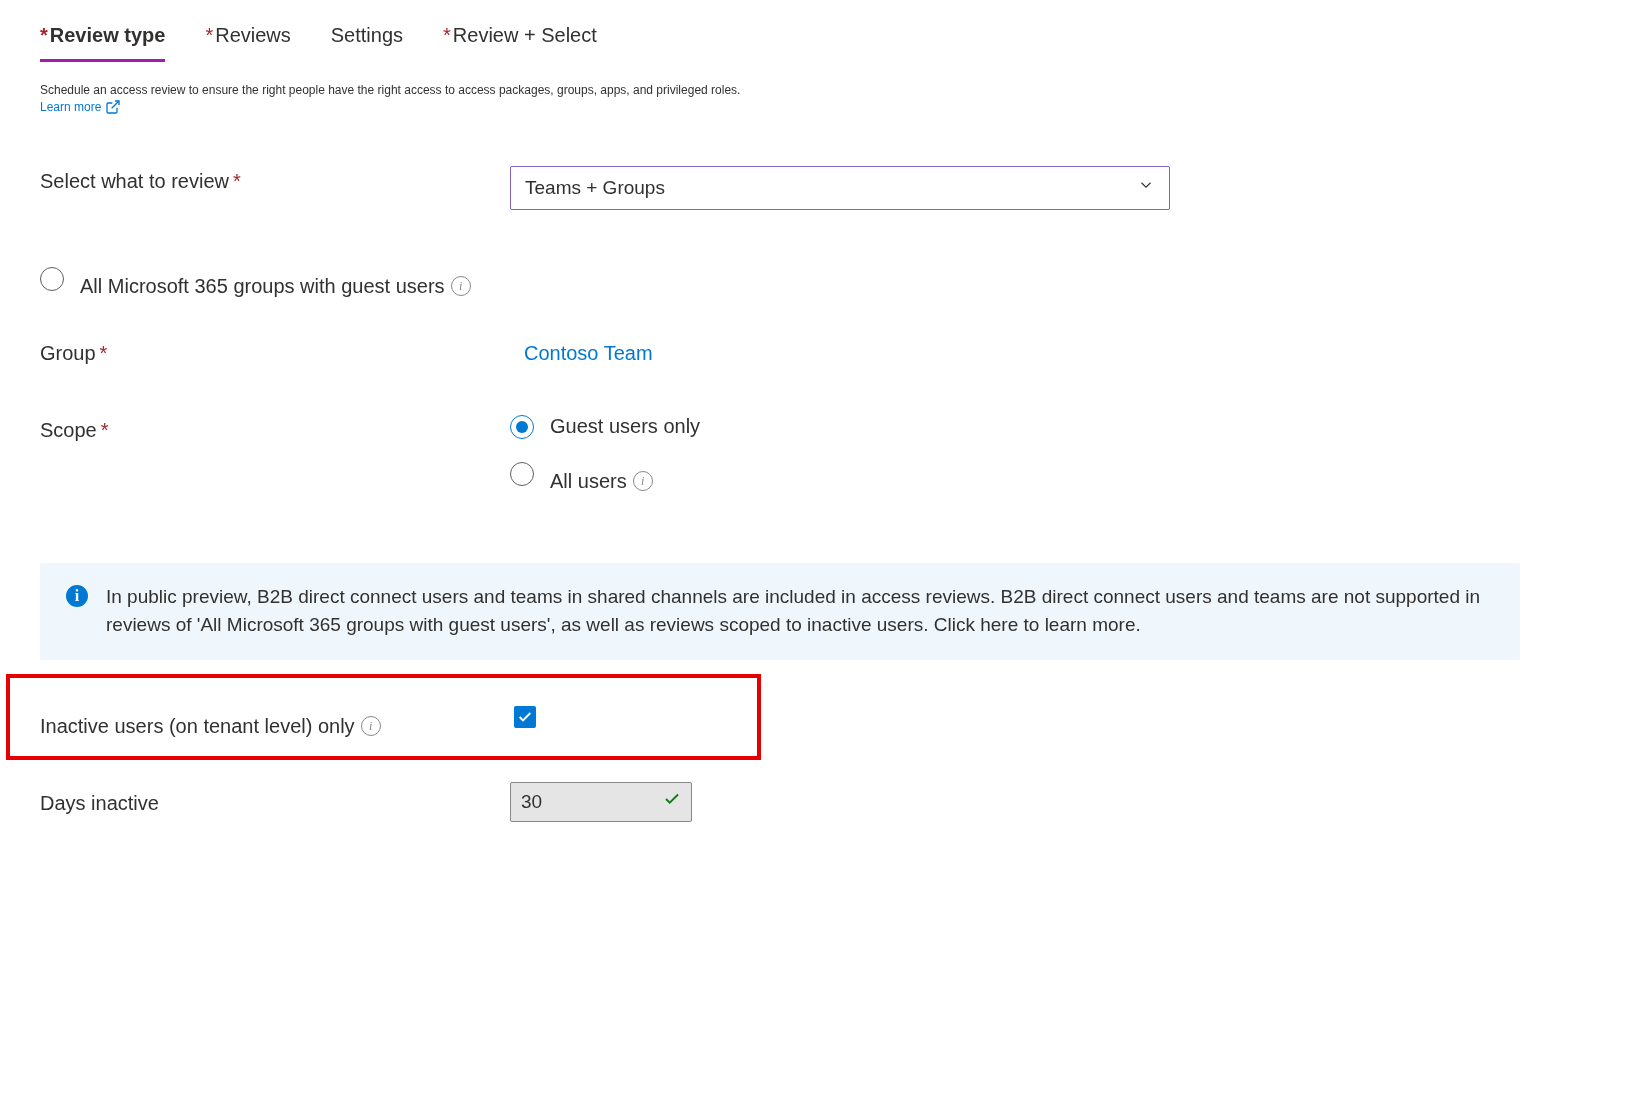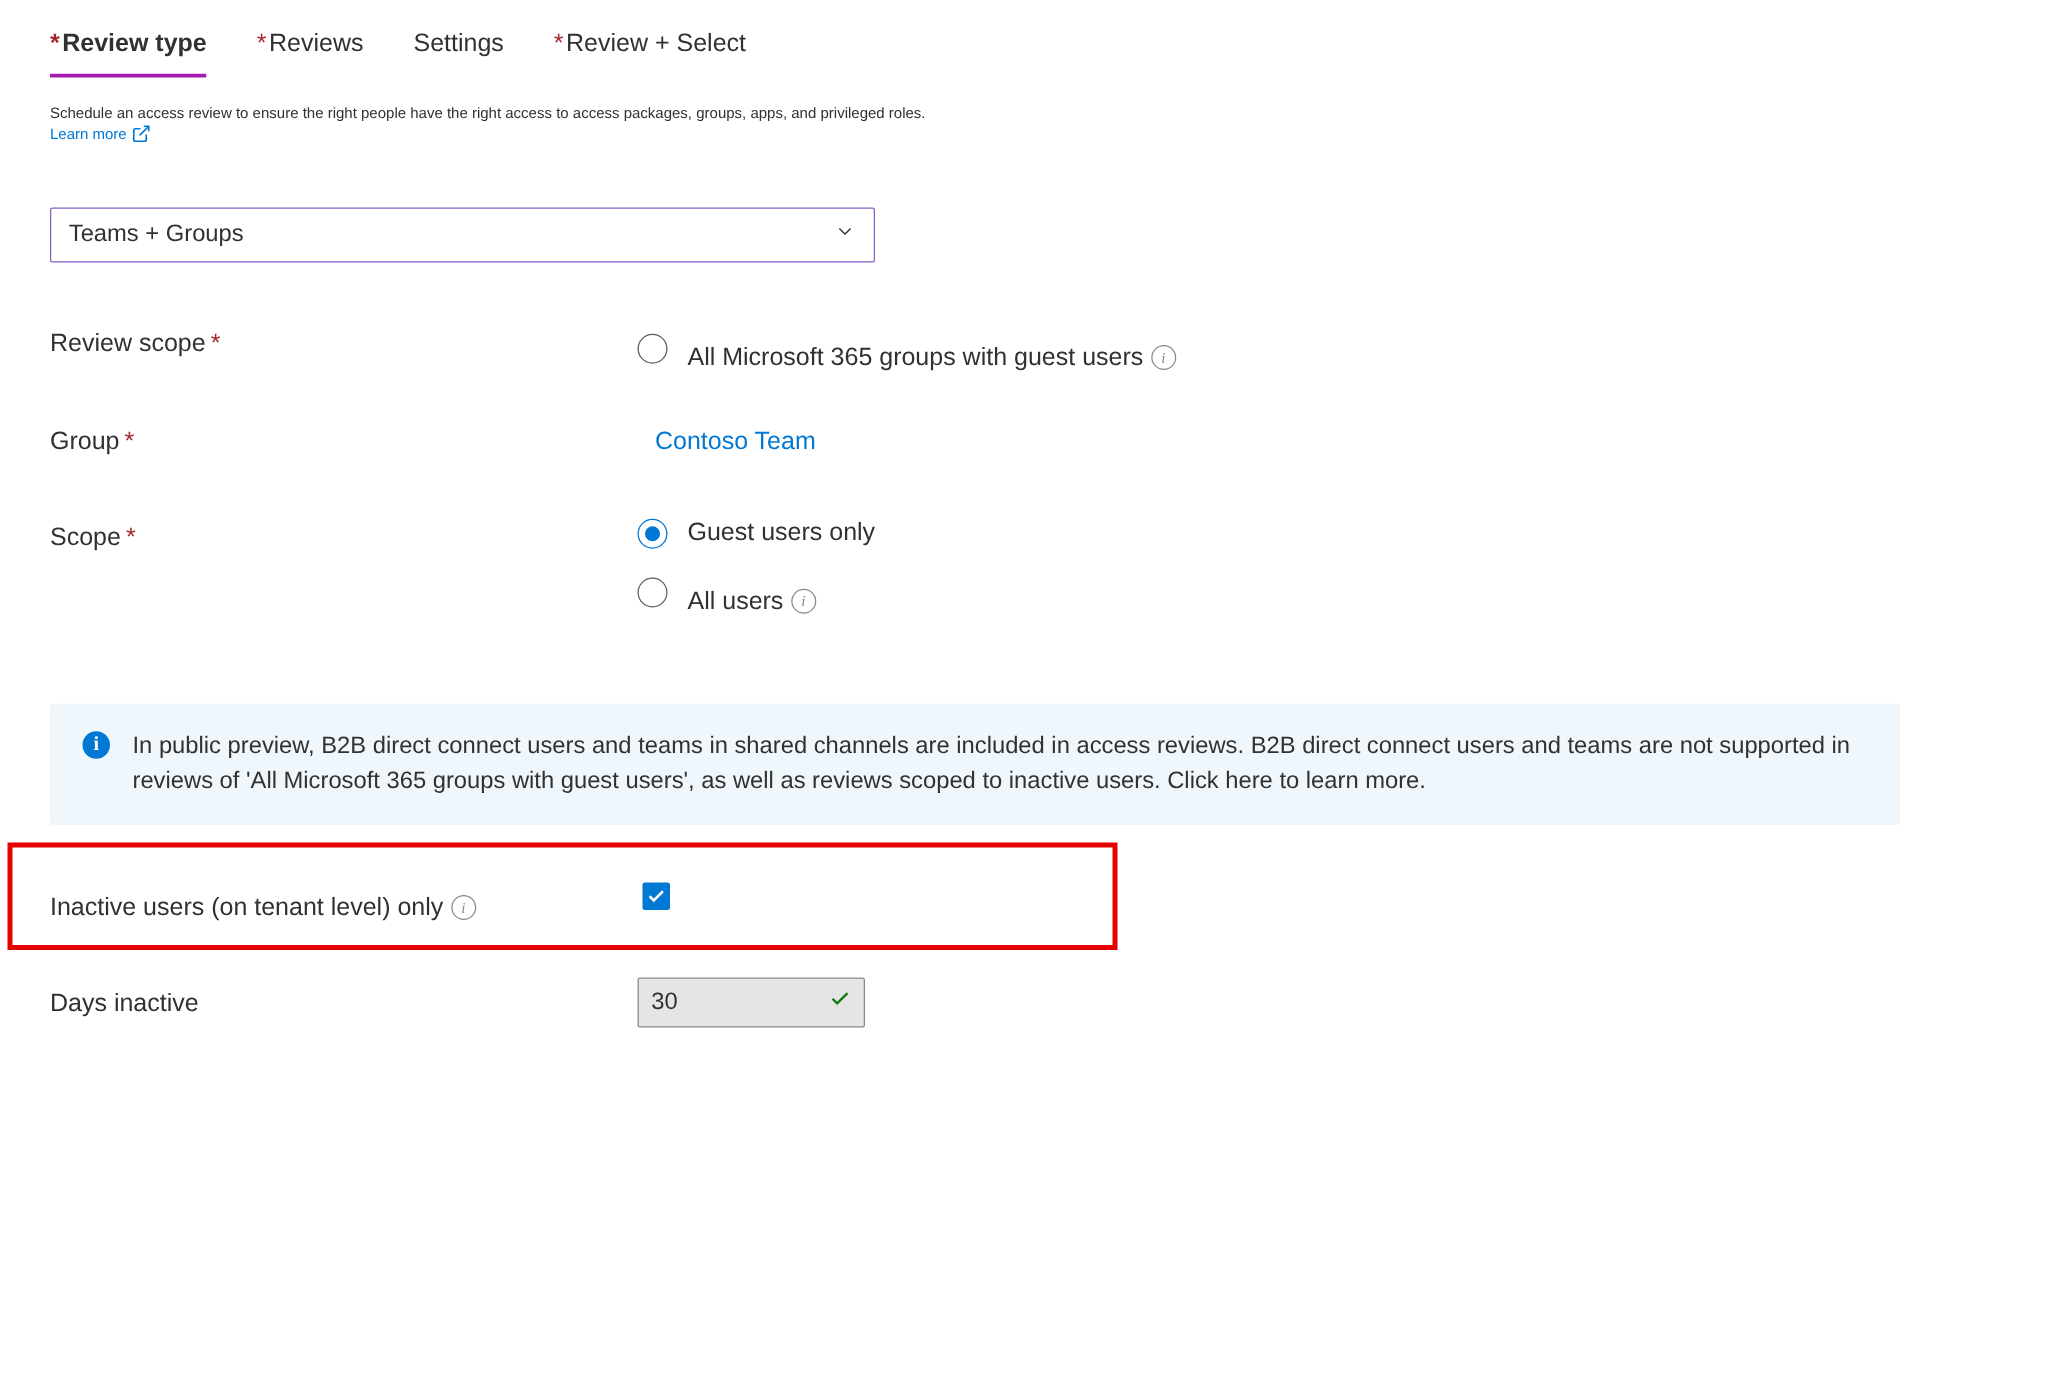--- a/index.html
+++ b/index.html
@@ -130,21 +130,21 @@
     font-weight: 700;
     font-size: 16px;
     flex-shrink: 0;
     font-family: Georgia, serif;
     margin-top: 2px;
   }
   .highlight-box {
     border: 4px solid #e60000;
     padding: 18px 0 18px 30px;
     margin-top: 14px;
-    width: 888px;
+    width: 755px;
     box-sizing: border-box;
     display: flex;
     align-items: center;
     margin-left: -34px;
   }
   .highlight-box .form-label { width: 474px; }
   .checkbox {
     width: 22px; height: 22px;
     background: #0078d4;
     display: flex; align-items: center; justify-content: center;
@@ -195,36 +195,36 @@
       <span>Learn more</span>
       <svg width="16" height="16" viewBox="0 0 24 24" fill="none" stroke="#0078d4" stroke-width="2">
           <path d="M18 13v6a2 2 0 0 1-2 2H5a2 2 0 0 1-2-2V8a2 2 0 0 1 2-2h6"></path>
           <polyline points="15 3 21 3 21 9"></polyline>
           <line x1="10" y1="14" x2="21" y2="3"></line>
         </svg>
     </span>
   </div>
 
   <div class="form-row">
+    <div class="form-label">
+      <span>Select what to review</span><span class="req">*</span>
+    </div>
     <div class="form-control">
       <div class="select-box">
         <span>Teams + Groups</span>
         <span class="chev-down">
           <svg viewBox="0 0 24 24" fill="none" stroke="#323130" stroke-width="1.5">
               <polyline points="6 9 12 15 18 9"></polyline>
             </svg>
         </span>
       </div>
     </div>
   </div>
 
   <div class="form-row">
-    <div class="form-label">
-      <span>Review scope</span><span class="req">*</span>
-    </div>
     <div class="form-control">
       <div class="radio-group">
         <div class="radio-option">
           <div class="radio-circle"></div>
           <span class="inline-label">
             <span>All Microsoft 365 groups with guest users</span>
             <span class="info-icon">i</span>
           </span>
         </div>
       </div>

